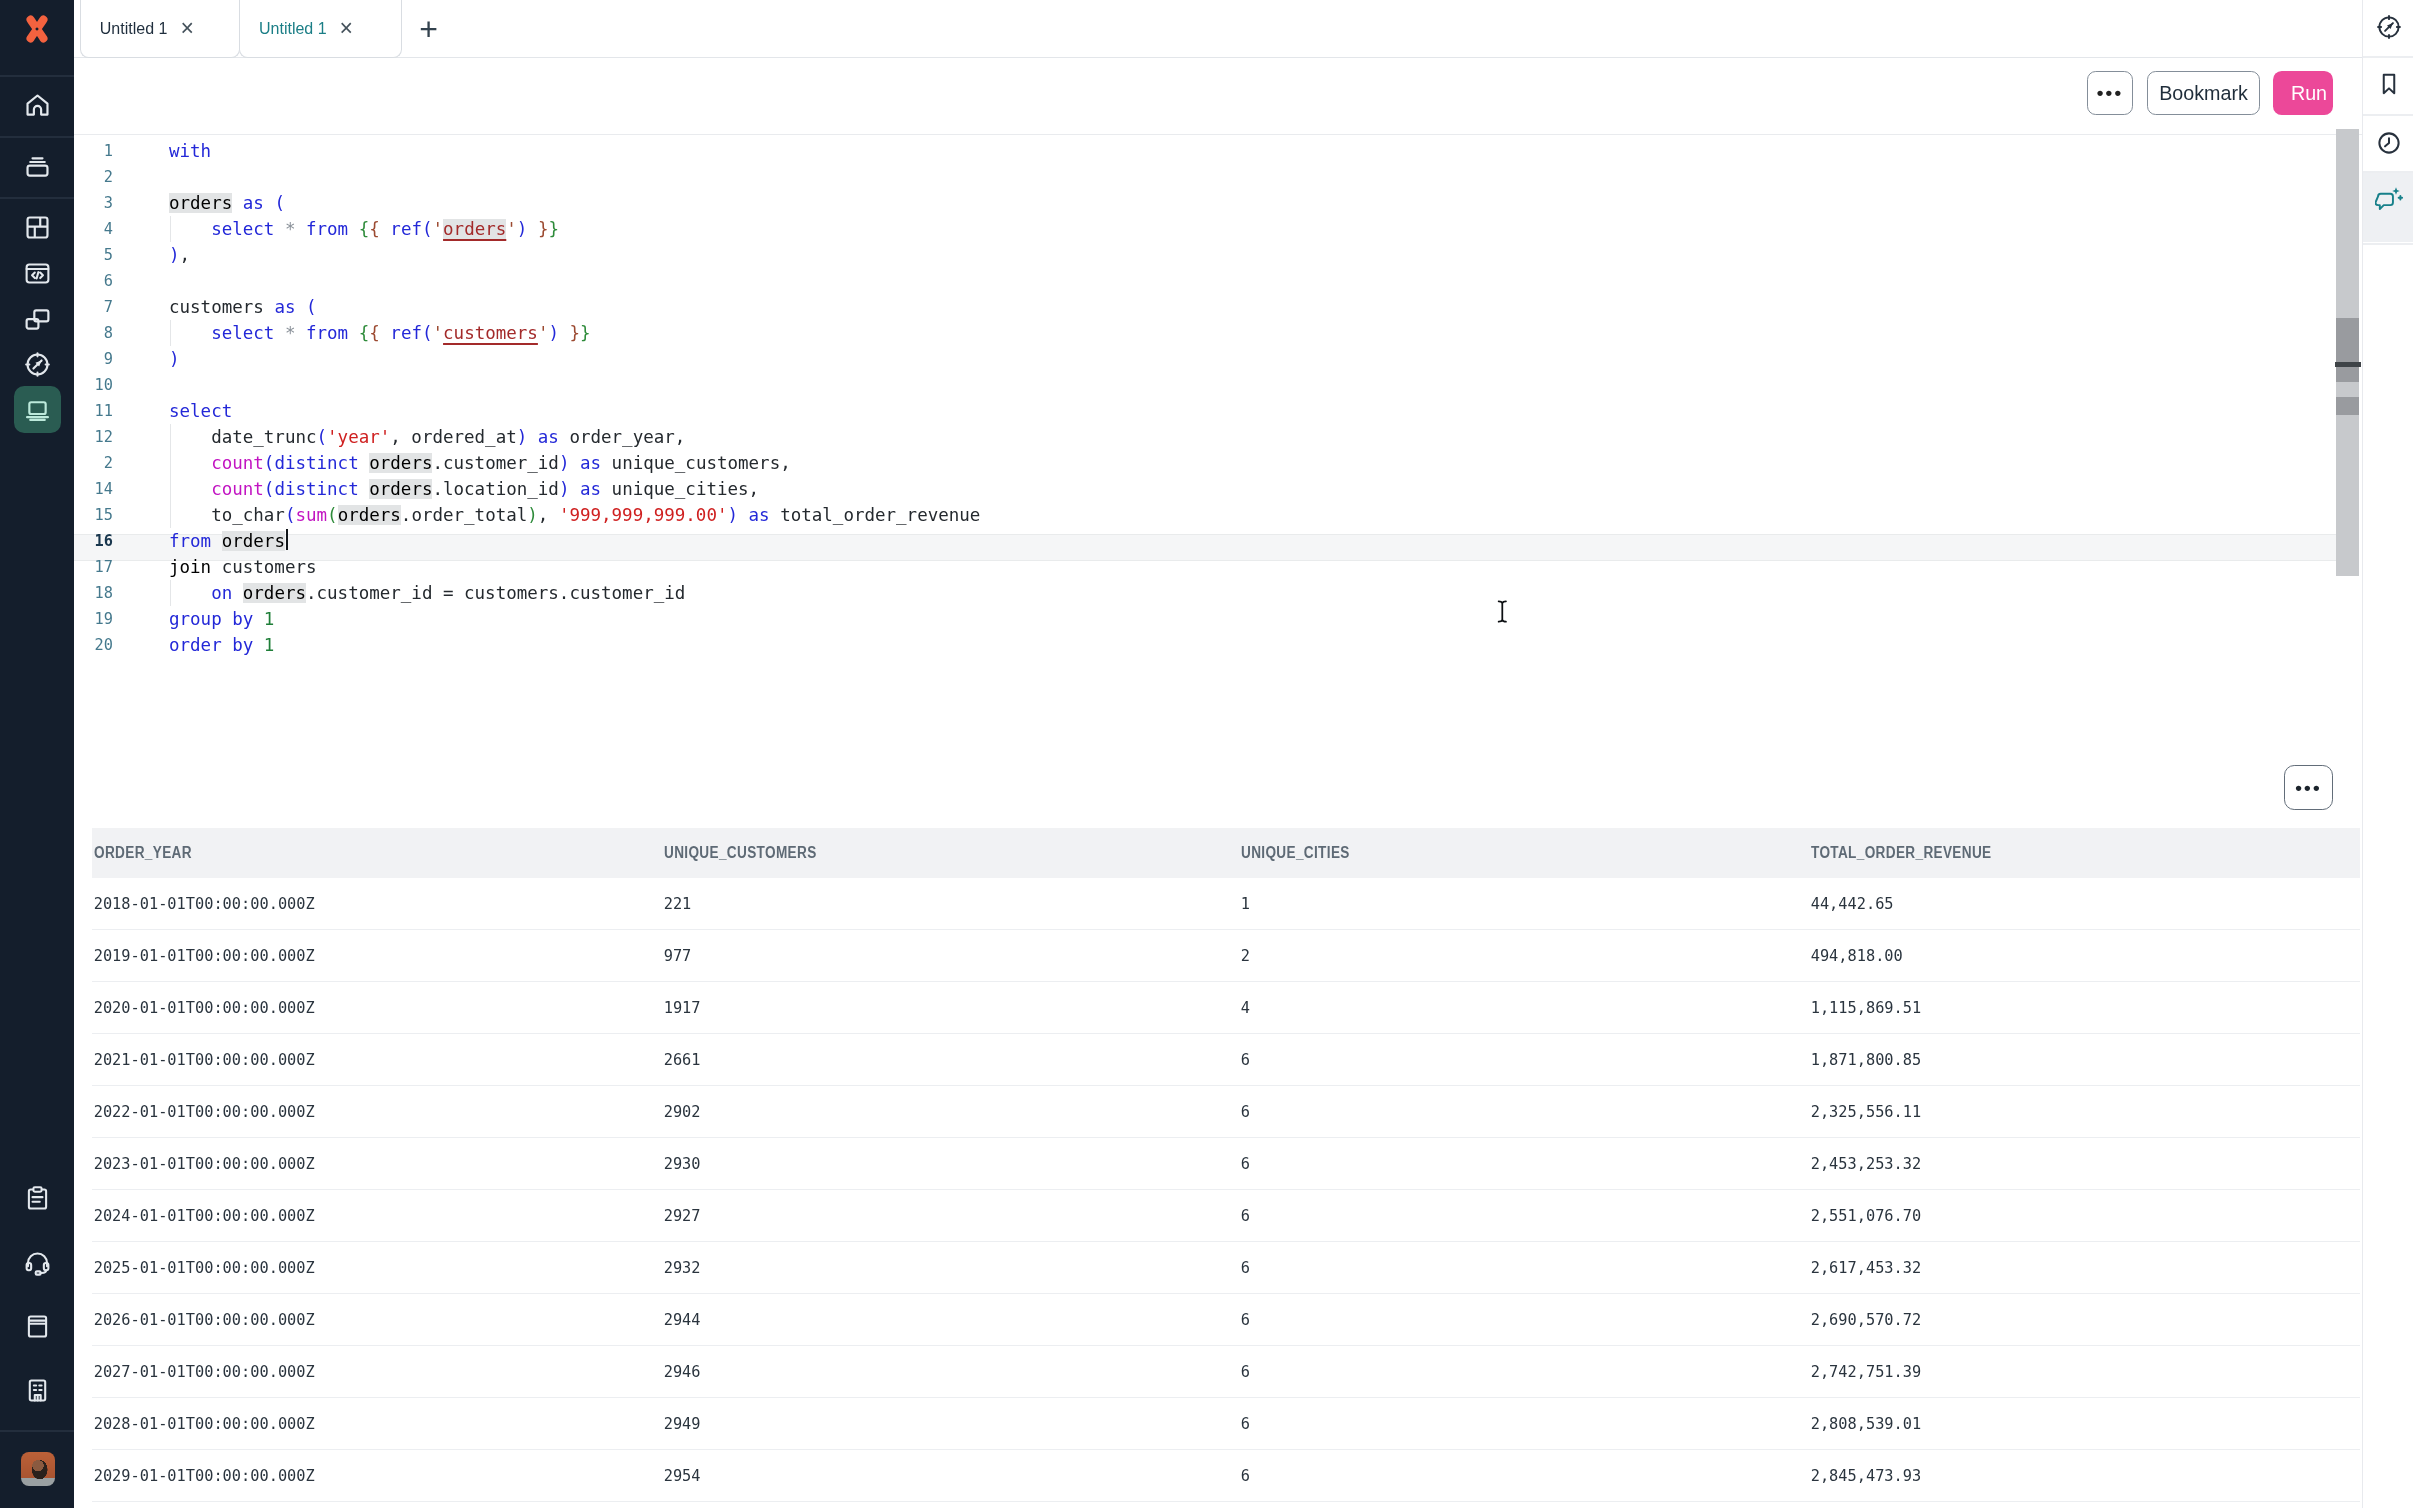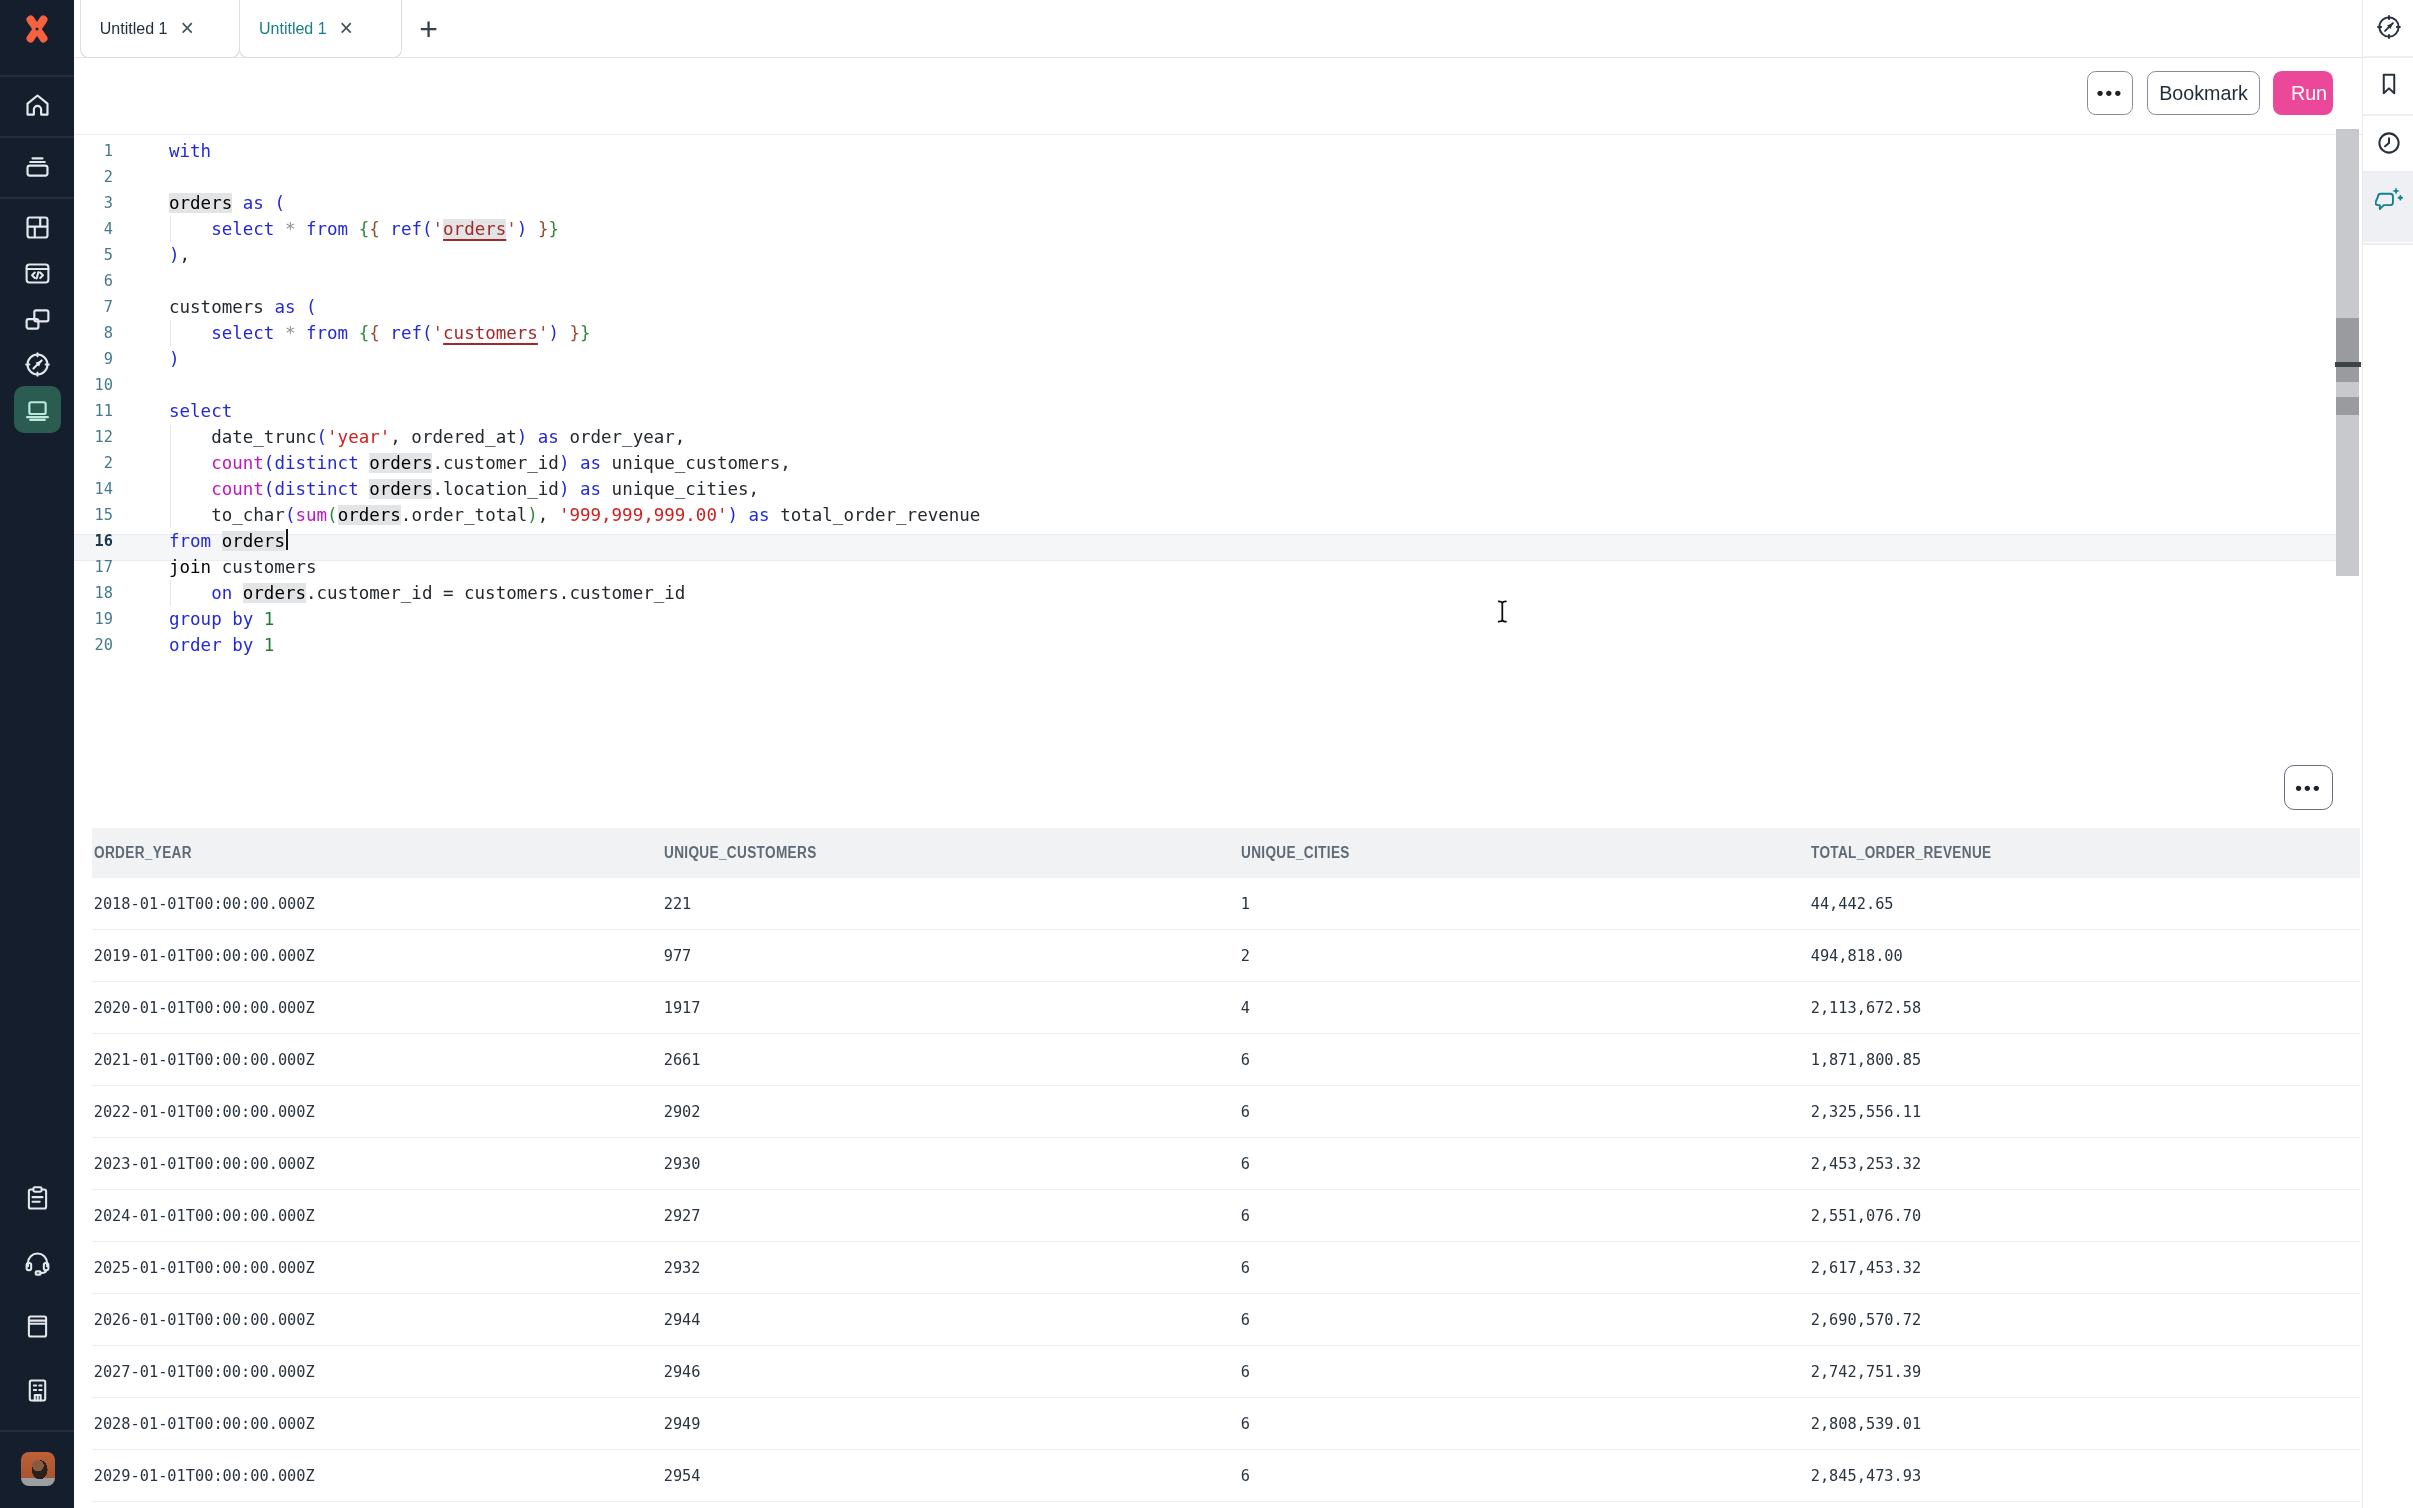--- a/index.html
+++ b/index.html
@@ -302,21 +302,21 @@
           <div class="trow drow">
             <span>2019-01-01T00:00:00.000Z</span>
             <span>977</span>
             <span>2</span>
             <span>494,818.00</span>
           </div>
           <div class="trow drow">
             <span>2020-01-01T00:00:00.000Z</span>
             <span>1917</span>
             <span>4</span>
-            <span>2,113,672.58</span>
+            <span>1,115,869.51</span>
           </div>
           <div class="trow drow">
             <span>2021-01-01T00:00:00.000Z</span>
             <span>2661</span>
             <span>6</span>
             <span>1,871,800.85</span>
           </div>
           <div class="trow drow">
             <span>2022-01-01T00:00:00.000Z</span>
             <span>2902</span>

